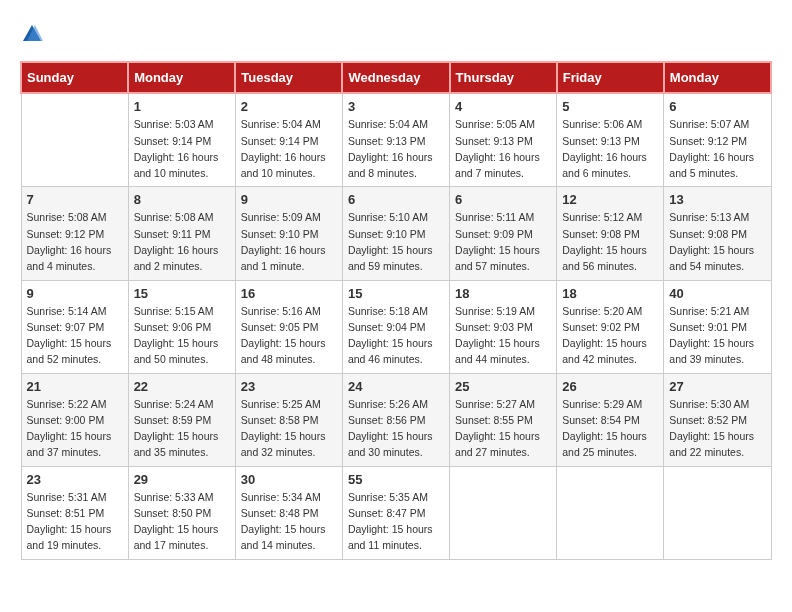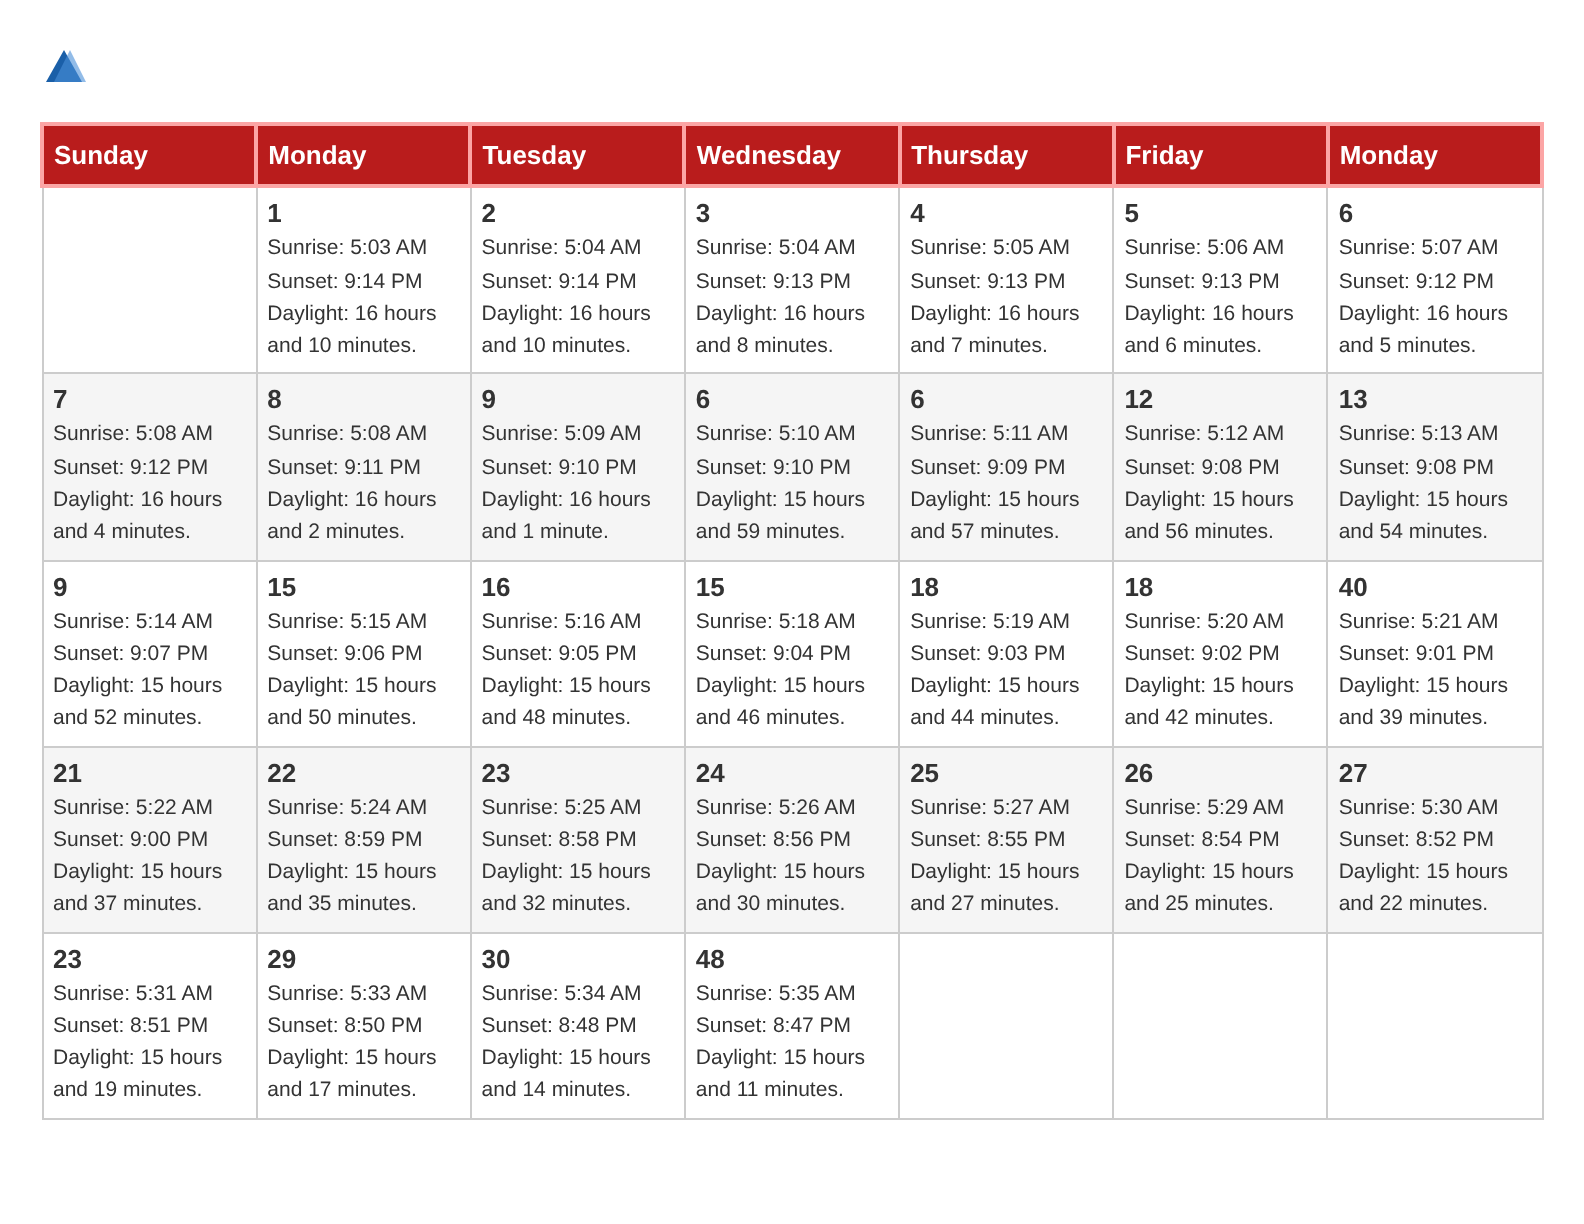--- a/index.html
+++ b/index.html
@@ -233,21 +233,21 @@
         </td>
         <td>
           <span class="day-num">29</span>
           <div class="day-info">Sunrise: 5:33 AM<br>Sunset: 8:50 PM<br>Daylight: 15 hours<br>and 17 minutes.</div>
         </td>
         <td>
           <span class="day-num">30</span>
           <div class="day-info">Sunrise: 5:34 AM<br>Sunset: 8:48 PM<br>Daylight: 15 hours<br>and 14 minutes.</div>
         </td>
         <td>
-          <span class="day-num">48</span>
+          <span class="day-num">55</span>
           <div class="day-info">Sunrise: 5:35 AM<br>Sunset: 8:47 PM<br>Daylight: 15 hours<br>and 11 minutes.</div>
         </td>
         <td class="empty"></td>
         <td class="empty"></td>
         <td class="empty"></td>
       </tr>
     </tbody>
 </table>
 
 </body></html>

